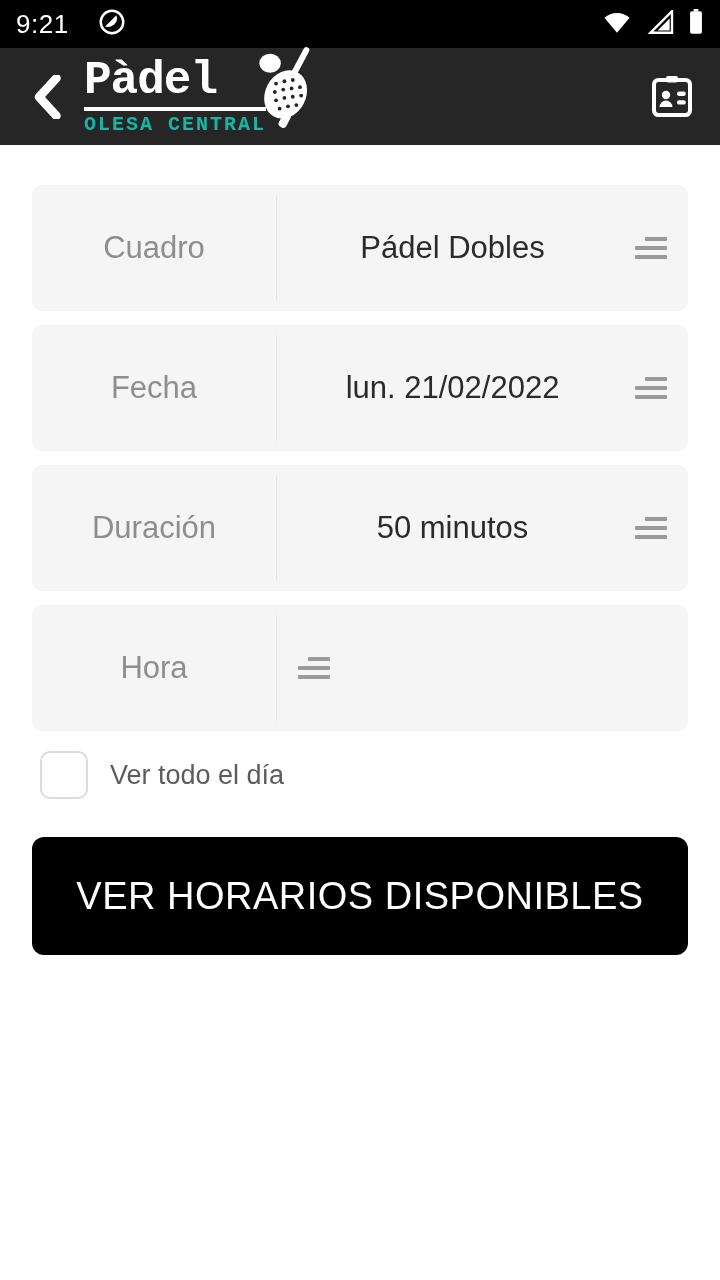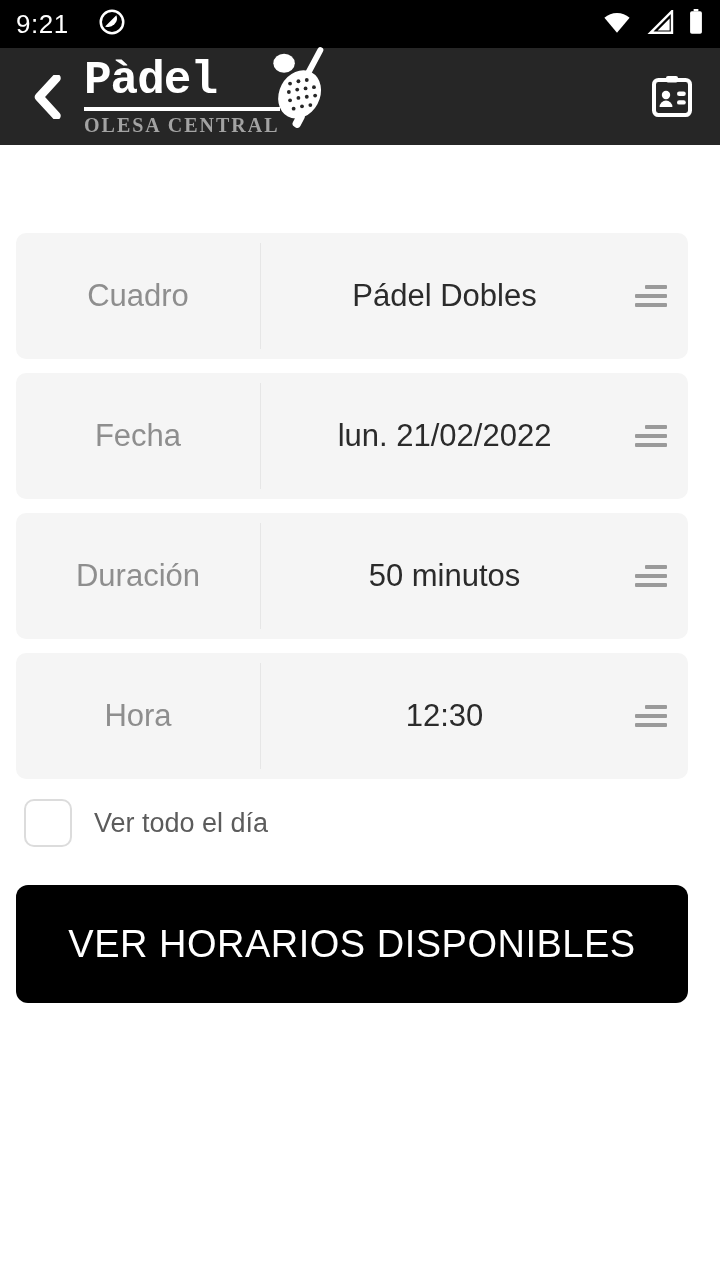--- a/index.html
+++ b/index.html
@@ -28,29 +28,29 @@
   }
   .back-btn{ width:50px; height:50px; display:flex; align-items:center; justify-content:center; cursor:pointer; }
   .logo-wrap{ margin-left:12px; display:flex; align-items:center; }
   .logo-text{ display:flex; flex-direction:column; align-items:flex-start; }
   .logo-main{
     font-size:46px; line-height:46px; font-weight:700; color:#ffffff;
     letter-spacing:-1px; font-family:Liberation Mono, monospace;
   }
   .logo-rule{ width:100%; height:4px; background:#ffffff; margin:3px 0 4px 0; }
   .logo-sub{
-    font-size:20px; line-height:20px; font-weight:700; color:#a3a3a3;
-    letter-spacing:2px; font-family:Liberation Serif, serif;
+    font-size:20px; line-height:20px; font-weight:700; color:#14b8a6;
+    letter-spacing:2px; font-family:Liberation Mono, monospace;
   }
   .racket{ margin-left:-14px; margin-top:-18px; }
   .appbar-spacer{ flex:1; }
   .badge-btn{ width:52px; height:52px; display:flex; align-items:center; justify-content:center; cursor:pointer; }
 
   
-  .content{ padding:40px 32px 0 16px;margin-top:48px; }
+  .content{ padding:40px 32px 0 32px; }
   .row{
     height:126px; background:#f5f5f5; border-radius:10px;
     display:flex; align-items:stretch; margin-bottom:14px;
     cursor:pointer;
   }
   .row-label{
     width:244px; display:flex; align-items:center; justify-content:center;
     font-size:31px; color:#8e8e8e; font-weight:400;
   }
   .row-divider{ width:1px; background:#e6e6e6; margin:10px 0; }
@@ -210,21 +210,20 @@
           <span></span>
           <span></span>
           <span></span>
         </span>
     </div>
   </div>
 
   <div class="row">
     <div class="row-label">Hora</div>
     <div class="row-divider"></div>
-    <div class="row-value">12:30</div>
     <div class="row-icon">
       <span class="bars">
           <span></span>
           <span></span>
           <span></span>
         </span>
     </div>
   </div>
 
   <div class="check-row">

